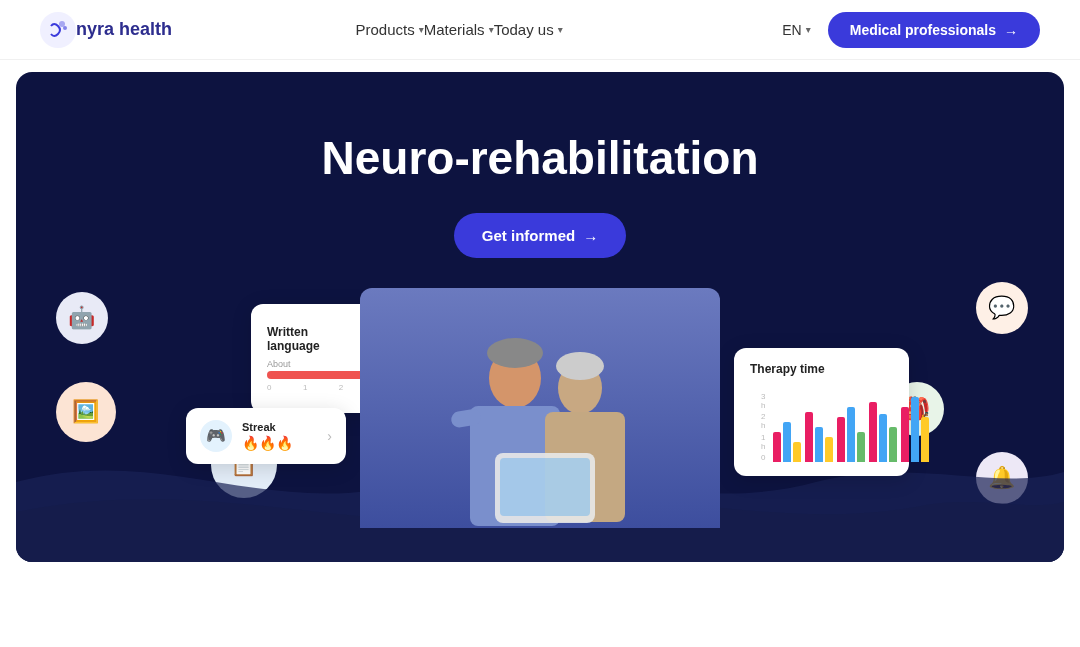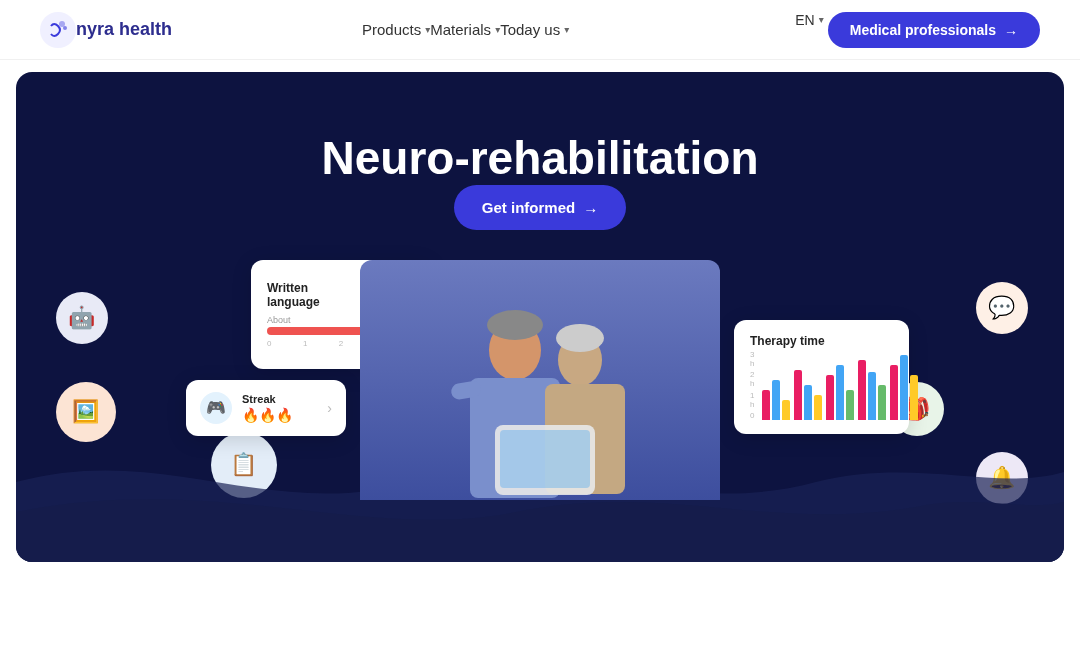--- a/index.html
+++ b/index.html
@@ -13,21 +13,21 @@
     }
     .nav-logo { display: flex; align-items: center; gap: 0; }
     .logo-icon { width: 36px; height: 36px; }
     .logo-text { font-size: 18px; font-weight: 700; color: #2d2d8e; }
     .nav-links { display: flex; align-items: center; }
     .nav-link {
       display: flex; align-items: center; gap: 4px;
       font-size: 15px; color: #333; cursor: pointer; font-weight: 500;
     }
     .chevron-down { font-size: 10px; color: #666; }
-    .nav-right { display: flex; align-items: flex-start; gap: 4px; margin-left: 36px; }
+    .nav-right { display: flex; align-items: center; gap: 17px; margin-left: 36px; }
     .lang-selector { display: flex; align-items: center; gap: 4px; font-size: 14px; font-weight: 500; color: #333; cursor: pointer; }
     .cta-btn {
       background: #3a3adb; color: #fff; border: none; border-radius: 50px;
       padding: 10px 22px; font-size: 14px; font-weight: 600; cursor: pointer;
       display: flex; align-items: center; gap: 8px;
     }
 
     
     .hero {
       position: relative; background: #0d1340; border-radius: 16px;
@@ -37,21 +37,21 @@
     }
     .hero h1 {
       color: #fff; font-size: 46px; font-weight: 800; text-align: center;
       line-height: 1.15; max-width: 680px; position: relative; z-index: 2;
     }
     .hero-subtitle {
       color: #b0b8d8; font-size: 16px; text-align: center; margin-top: 18px;
       max-width: 520px; line-height: 1.6; position: relative; z-index: 2;
     }
     .hero-cta {
-      background: #3a3adb; color: #fff; border: none;
+      margin-top: 28px; background: #3a3adb; color: #fff; border: none;
       border-radius: 50px; padding: 14px 28px; font-size: 15px; font-weight: 600;
       cursor: pointer; display: flex; align-items: center; gap: 8px;
       position: relative; z-index: 2;
     }
 
     
     .float-icon {
       position: absolute; border-radius: 50%; display: flex; align-items: center;
       justify-content: center; font-size: 22px;
     }
@@ -64,21 +64,21 @@
 
     
     .hero-content-area {
       position: relative; z-index: 3; width: 100%; margin-top: 30px;
       display: flex; justify-content: center; align-items: flex-end;
       height: 240px;
     }
 
     
     .card-written {
-      position: absolute; left: 195px; top: 0; background: #fff;
+      position: absolute; left: 195px; top: 16px; background: #fff;
       border-radius: 12px; padding: 21px 16px; width: 180px;
       box-shadow: 0 4px 20px rgba(0,0,0,0.15);
     }
     .card-written .card-title { font-size: 12px; font-weight: 700; color: #222; }
     .card-badge { background: #e8f5e9; color: #2e7d32; font-size: 10px; font-weight: 700; border-radius: 20px; padding: 2px 6px; margin-left: 6px; }
     .bar-row { margin-top: 10px; }
     .bar-label { font-size: 9px; color: #999; margin-bottom: 2px; }
     .bar-track { background: #f0f0f0; border-radius: 4px; height: 8px; width: 100%; position: relative; }
     .bar-fill { height: 8px; border-radius: 4px; }
     .bar-start { background: #f48fb1; width: 40%; }
@@ -99,26 +99,26 @@
     .streak-info .streak-title { font-size: 11px; font-weight: 700; color: #222; }
     .streak-flames { font-size: 14px; margin-top: 2px; }
     .streak-chevron { color: #bbb; font-size: 14px; }
 
     
     .card-therapy {
       position: absolute; right: 115px; top: 60px; background: #fff;
       border-radius: 12px; padding: 14px 16px; width: 175px;
       box-shadow: 0 4px 20px rgba(0,0,0,0.15);
     }
-    .card-therapy .card-title { font-size: 12px; font-weight: 700; color: #222; margin-bottom: 2px; }
+    .card-therapy .card-title { font-size: 12px; font-weight: 700; color: #222; margin-bottom: 16px; }
     .therapy-chart { display: flex; align-items: flex-end; gap: 4px; height: 70px; }
     .chart-group { display: flex; align-items: flex-end; gap: 2px; }
     .chart-bar { width: 8px; border-radius: 2px 2px 0 0; }
     .y-axis { display: flex; flex-direction: column; justify-content: space-between; height: 70px; margin-right: 4px; }
-    .y-label { font-size: 8px; color: #bbb; }
+    .y-label { font-size: 8px; color: #bbb; margin-left: 11px; }
 
     
     .hero-photo {
       position: absolute; bottom: 0; left: 50%; transform: translateX(-50%);
       width: 360px; height: 240px; z-index: 1;
     }
     .photo-placeholder {
       width: 100%; height: 100%; border-radius: 12px 12px 0 0;
       background: linear-gradient(180deg, #6b7abf 0%, #3d4e9e 100%);
       display: flex; align-items: flex-end; justify-content: center;

